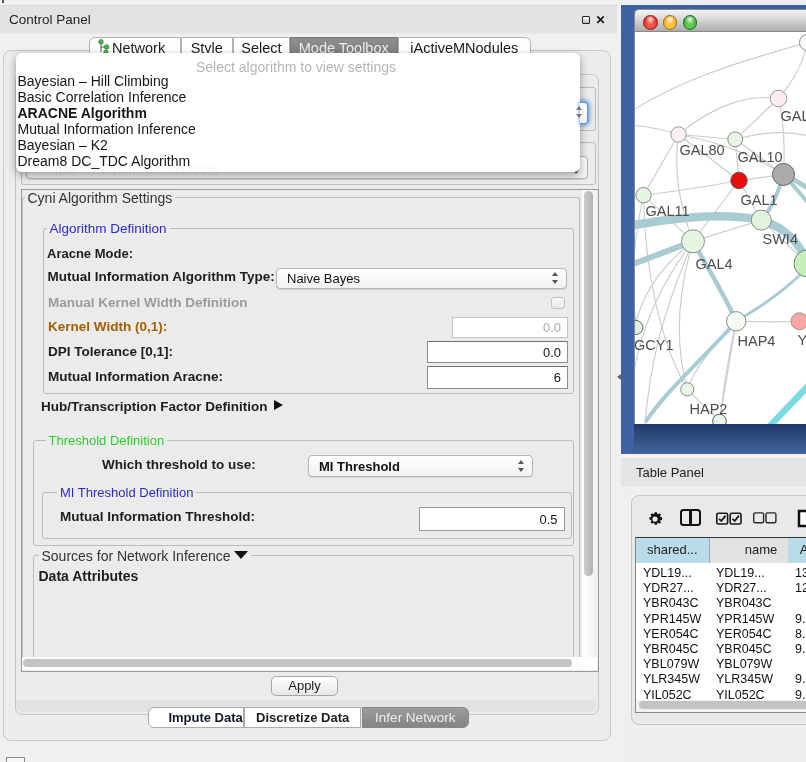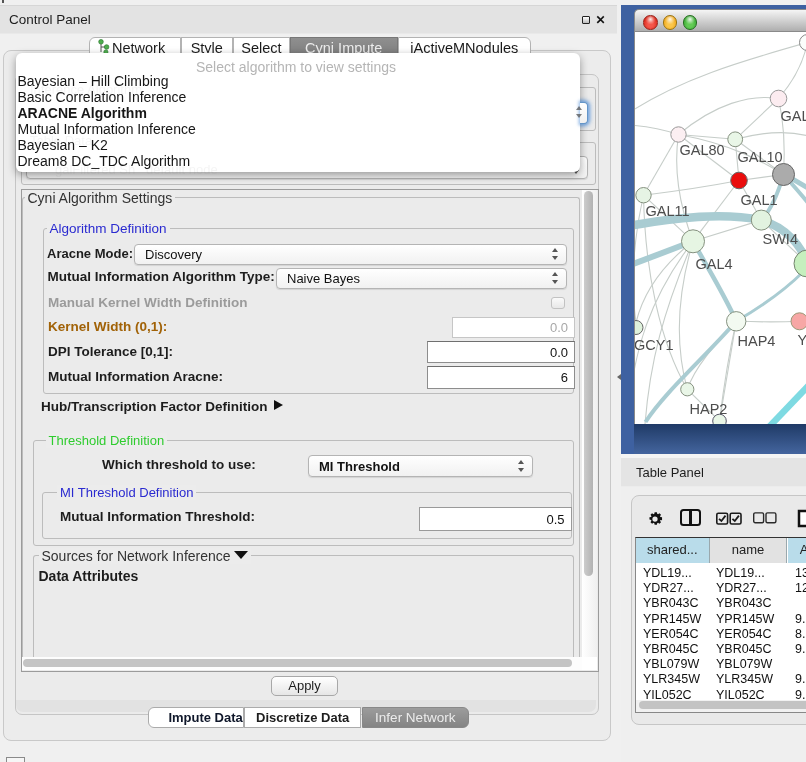--- a/index.html
+++ b/index.html
@@ -9,21 +9,21 @@
   .lbl{position:absolute;font-size:13px;color:#1d1d1d;white-space:nowrap;}
   .group{position:absolute;border:1px solid #bcbcbc;border-radius:3px;}
   .gtitle{position:absolute;top:-8px;left:5px;background:#ececec;padding:0 3px;font-size:13px;white-space:nowrap;}
   .bl{font-weight:bold;font-size:13.5px;}
   .combo{position:absolute;background:linear-gradient(#ffffff,#f1f1f1);border:1px solid #b4b4b4;border-radius:4px;
     box-shadow:0 1px 1px rgba(0,0,0,0.10);font-size:13px;color:#111;}
   .combo .ctext{position:absolute;left:10px;top:50%;transform:translateY(-50%);white-space:nowrap;}
   .carr{position:absolute;right:7px;top:50%;width:7px;height:12px;transform:translateY(-50%);}
   .carr:before{content:"";position:absolute;left:0;top:0;border-left:3.5px solid transparent;border-right:3.5px solid transparent;border-bottom:4.5px solid #555;}
   .carr:after{content:"";position:absolute;left:0;bottom:0;border-left:3.5px solid transparent;border-right:3.5px solid transparent;border-top:4.5px solid #555;}
-  .field{position:absolute;background:#fff;border:1px solid #8d8d8d;border-top-color:#6f6f6f;font-size:13px;color:#111;text-align:right;padding-left:7px;}
+  .field{position:absolute;background:#fff;border:1px solid #8d8d8d;border-top-color:#6f6f6f;font-size:13px;color:#111;text-align:right;}
   .field span{position:absolute;right:6px;top:50%;transform:translateY(-50%);}
   .toptab{position:absolute;top:36.5px;height:20.5px;background:#fff;border:1px solid #b3b3b3;
     font-size:14.5px;color:#1a1a1a;text-align:center;line-height:20.5px;}
 </style>
 </head>
 <body>
 <div id="root">
 
   <div class="ab" style="left:2px;top:0;width:1.5px;height:3px;background:#555;"></div>
   <div class="ab" style="left:0;top:5px;width:617px;height:27px;background:#e3e3e3;border-top:1px solid #d6d6d6;border-bottom:1px solid #e9e9e9;"></div>
@@ -39,21 +39,21 @@
   <div class="toptab" style="left:89px;width:89.5px;border-radius:6px 0 0 6px;"></div>
   <svg class="ab" style="left:98px;top:39px;" width="12" height="14" viewBox="0 0 12 14">
     <path d="M3 3 L3 13 M3 8 L8.5 8" stroke="#555" stroke-width="1"></path>
     <circle cx="3" cy="2.8" r="2.3" fill="#4fae4f" stroke="#2e7d32" stroke-width="0.7"></circle>
     <circle cx="8.6" cy="8" r="2.3" fill="#4fae4f" stroke="#2e7d32" stroke-width="0.7"></circle>
     <circle cx="7.9" cy="13" r="2.1" fill="#4fae4f" stroke="#2e7d32" stroke-width="0.7"></circle>
   </svg>
   <div class="lbl" style="left:112px;top:39.5px;font-size:14.5px;">Network</div>
   <div class="toptab" style="left:180.5px;width:50.5px;">Style</div>
   <div class="toptab" style="left:233px;width:55px;">Select</div>
-  <div class="toptab" style="left:290px;width:105.5px;background:linear-gradient(#8f8f8f,#7c7c7c);color:#ededed;border-color:#777;">Cyni Impute</div>
+  <div class="toptab" style="left:290px;width:105.5px;background:linear-gradient(#8f8f8f,#7c7c7c);color:#ededed;border-color:#777;">Mode Toolbox</div>
   <div class="toptab" style="left:397.5px;width:131.5px;border-radius:0 6px 6px 0;">jActiveMNodules</div>
 
   <div class="group" style="left:20.5px;top:87px;width:573px;height:42px;"></div>
   <div class="combo" style="left:300px;top:102px;width:286px;height:20px;border-color:#85a7cc;box-shadow:0 0 4px 2px rgba(100,155,220,0.65);">
       <span class="carr"></span>
     </div>
   <div class="group" style="left:20.5px;top:142px;width:573px;height:41px;"></div>
   <div class="combo" style="left:26px;top:156px;width:560px;height:21px;">
       <span class="carr"></span>
     </div>
@@ -61,24 +61,20 @@
   <div class="ab" style="left:20.5px;top:188.5px;width:576px;height:481px;background:#ebebeb;border:1px solid #9b9b9b;"></div>
 
   <div class="group" style="left:21.5px;top:197px;width:556px;height:470px;border-bottom:none;border-radius:3px 3px 0 0;">
     <span class="gtitle" style="color:#333;font-size:14px;left:2px;">Cyni Algorithm Settings</span>
   </div>
 
   <div class="group" style="left:43px;top:228px;width:529px;height:164px;">
     <span class="gtitle" style="color:#2a2ad0;left:2.5px;font-size:13.5px;">Algorithm Definition</span>
   </div>
   <div class="lbl" style="left:47px;top:246px;font-weight:bold;">Aracne Mode:</div>
-  <div class="combo" style="left:134px;top:243.5px;width:431px;height:19.5px;">
-      <span class="ctext">Discovery</span>
-      <span class="carr"></span>
-    </div>
   <div class="lbl bl" style="left:47.5px;top:268.5px;">Mutual Information Algorithm Type:</div>
   <div class="combo" style="left:276px;top:267.5px;width:289px;height:19.5px;">
       <span class="ctext">Naive Bayes</span>
       <span class="carr"></span>
     </div>
   <div class="lbl bl" style="left:48px;top:295px;color:#9b9b9b;">Manual Kernel Width Definition</div>
   <div class="ab" style="left:551px;top:297px;width:12px;height:10px;border:1px solid #c2c2c2;border-radius:3px;background:linear-gradient(#fafafa,#e8e8e8);"></div>
   <div class="lbl bl" style="left:48px;top:319px;color:#a16207;">Kernel Width (0,1):</div>
   <div class="field" style="left:452px;top:316.5px;width:114px;height:19px;border-color:#c6c6c6;color:#a8a8a8;">
       <span>0.0</span>
@@ -252,21 +248,21 @@
   <svg class="ab" style="left:752.5px;top:512px;" width="24" height="12" viewBox="0 0 24 12">
     <rect x="0.7" y="0.9" width="9.9" height="9.9" rx="1.5" fill="none" stroke="#2a2a2a" stroke-width="1.4"></rect>
     <rect x="13" y="0.9" width="9.9" height="9.9" rx="1.5" fill="none" stroke="#2a2a2a" stroke-width="1.4"></rect>
   </svg>
   <svg class="ab" style="left:796.5px;top:508.5px;" width="18" height="19" viewBox="0 0 18 19">
     <path d="M2 2 L10.5 2 L16 7.5 L16 17 L2 17 Z" fill="#fff" stroke="#111" stroke-width="2.5"></path>
   </svg>
 
   <div class="ab" style="left:635px;top:536.5px;width:171px;height:174px;background:#fff;border-top:1.5px solid #333;border-left:1px solid #888;border-bottom:1px solid #888;overflow:hidden;">
     <div class="ab" style="left:0;top:0.5px;width:72.5px;height:24.5px;background:#b9dcea;border-right:1.5px solid #9aa8ad;text-align:center;line-height:24px;font-size:13px;color:#222;">shared...</div>
-    <div class="ab" style="left:74px;top:0.5px;width:76px;height:24.5px;background:#e2e2e2;border-right:1.5px solid #9aa8ad;text-align:center;line-height:24px;font-size:13px;color:#222;">name</div>
+    <div class="ab" style="left:74px;top:0.5px;width:76px;height:24.5px;background:#e2e2e2;border-right:1.5px solid #9aa8ad;text-align:center;line-height:24px;font-size:13px;color:#222;padding-left:13px;">name</div>
     <div class="ab" style="left:151.5px;top:0.5px;width:33px;height:24.5px;background:#b9dcea;text-align:center;line-height:24px;font-size:13px;color:#222;">A</div>
     <div class="ab" style="left:7px;top:28.5px;font-size:12.5px;color:#111;line-height:15.2px;">YDL19...<br>YDR27...<br>YBR043C<br>YPR145W<br>YER054C<br>YBR045C<br>YBL079W<br>YLR345W<br>YIL052C</div>
     <div class="ab" style="left:80px;top:28.5px;font-size:12.5px;color:#111;line-height:15.2px;">YDL19...<br>YDR27...<br>YBR043C<br>YPR145W<br>YER054C<br>YBR045C<br>YBL079W<br>YLR345W<br>YIL052C</div>
     <div class="ab" style="left:159px;top:28.5px;font-size:12.5px;color:#111;line-height:15.2px;">13<br>12<br><br>9.<br>8.<br>9.<br><br>9.<br>9.</div>
     <div class="ab" style="left:0;top:162px;width:171px;height:12px;background:#f1f1f1;"></div>
     <div class="ab" style="left:3px;top:163.5px;width:175px;height:8px;background:#c3c3c3;border-radius:4px;"></div>
   </div>
 
 </div>
 

